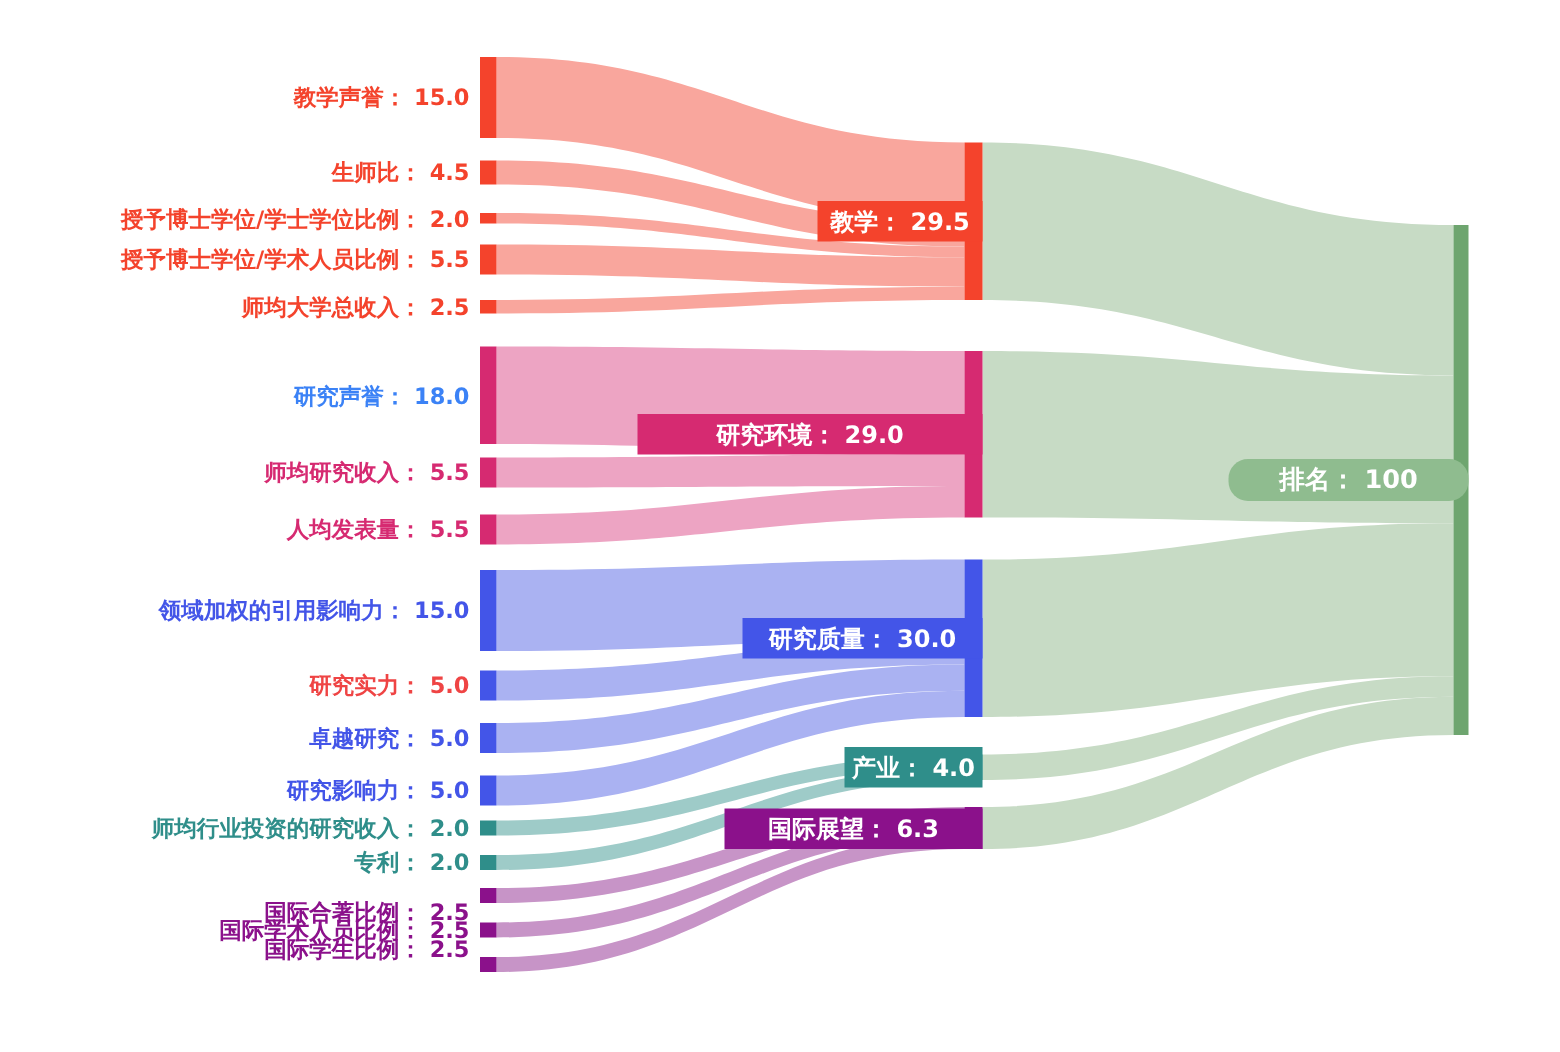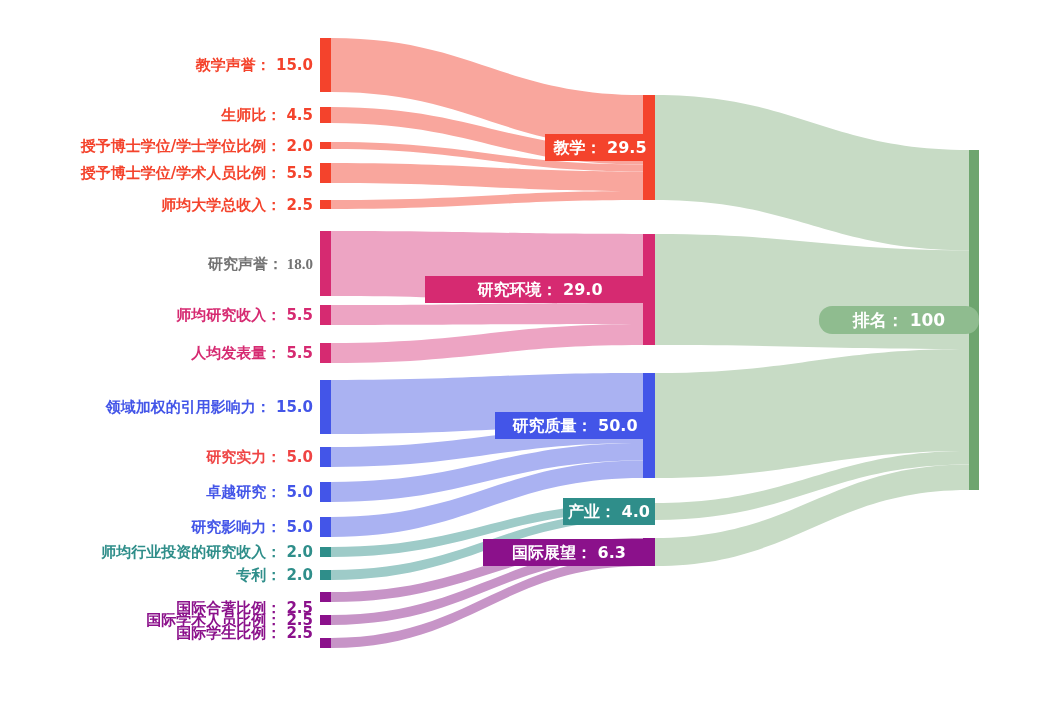--- a/index.html
+++ b/index.html
@@ -68,32 +68,32 @@
       <rect x="643" y="503" width="12" height="17" fill="#2f8e8a"></rect>
       <rect x="643" y="538" width="12" height="28" fill="#8b118b"></rect>
       <rect x="969" y="150" width="10" height="340" fill="#6ea56f"></rect>
     </svg>
   <div id="labels">
       <div class="lbl" style="right: 727px; top: 55px; color: rgb(244, 67, 44);">教学声誉： 15.0</div>
       <div class="lbl" style="right: 727px; top: 105px; color: rgb(244, 67, 44);">生师比： 4.5</div>
       <div class="lbl" style="right: 727px; top: 135.5px; color: rgb(244, 67, 44);">授予博士学位/学士学位比例： 2.0</div>
       <div class="lbl" style="right: 727px; top: 163px; color: rgb(244, 67, 44);">授予博士学位/学术人员比例： 5.5</div>
       <div class="lbl" style="right: 727px; top: 194.5px; color: rgb(244, 67, 44);">师均大学总收入： 2.5</div>
-      <div class="lbl" style="right: 727px; top: 253.5px; color: #737373; font-family: Liberation Serif, serif;">研究声誉： 18.0</div>
+      <div class="lbl" style="right: 727px; top: 253.5px; color: #3b82f6;">研究声誉： 18.0</div>
       <div class="lbl" style="right: 727px; top: 305px; color: rgb(214, 42, 113);">师均研究收入： 5.5</div>
       <div class="lbl" style="right: 727px; top: 343px; color: rgb(214, 42, 113);">人均发表量： 5.5</div>
       <div class="lbl" style="right: 727px; top: 397px; color: rgb(67, 85, 232);">领域加权的引用影响力： 15.0</div>
       <div class="lbl" style="right: 727px; top: 447px; color: #ef4444;">研究实力： 5.0</div>
       <div class="lbl" style="right: 727px; top: 482px; color: rgb(67, 85, 232);">卓越研究： 5.0</div>
       <div class="lbl" style="right: 727px; top: 517px; color: rgb(67, 85, 232);">研究影响力： 5.0</div>
       <div class="lbl" style="right: 727px; top: 542px; color: rgb(47, 142, 138);">师均行业投资的研究收入： 2.0</div>
       <div class="lbl" style="right: 727px; top: 565px; color: rgb(47, 142, 138);">专利： 2.0</div>
       <div class="lbl" style="right: 727px; top: 587px; color: rgb(139, 17, 139); margin-top: 36px;">国际学生比例： 2.5</div>
       <div class="lbl" style="right: 727px; top: 610px; color: rgb(139, 17, 139);">国际学术人员比例： 2.5</div>
       <div class="lbl" style="right: 727px; top: 598px; color: rgb(139, 17, 139);">国际合著比例： 2.5</div>
       <div class="box" style="right: 385px; top: 134px; width: 110px; background: rgb(244, 67, 44);">教学： 29.5</div>
       <div class="box" style="right: 385px; top: 276px; width: 230px; background: rgb(214, 42, 113);">研究环境： 29.0</div>
-      <div class="box" style="right: 385px; top: 412px; width: 160px; background: rgb(67, 85, 232);">研究质量： 50.0</div>
+      <div class="box" style="right: 385px; top: 412px; width: 160px; background: rgb(67, 85, 232);">研究质量： 30.0</div>
       <div class="box" style="right: 385px; top: 498px; width: 92px; background: rgb(47, 142, 138);">产业： 4.0</div>
       <div class="box" style="right: 385px; top: 538.5px; width: 172px; background: rgb(139, 17, 139);">国际展望： 6.3</div>
       <div class="box rank-box" style="right: 61px; top: 306px; width: 160px; background: rgb(143, 188, 143);">排名： 100</div>
     </div>
 </div>
 
 </body></html>

